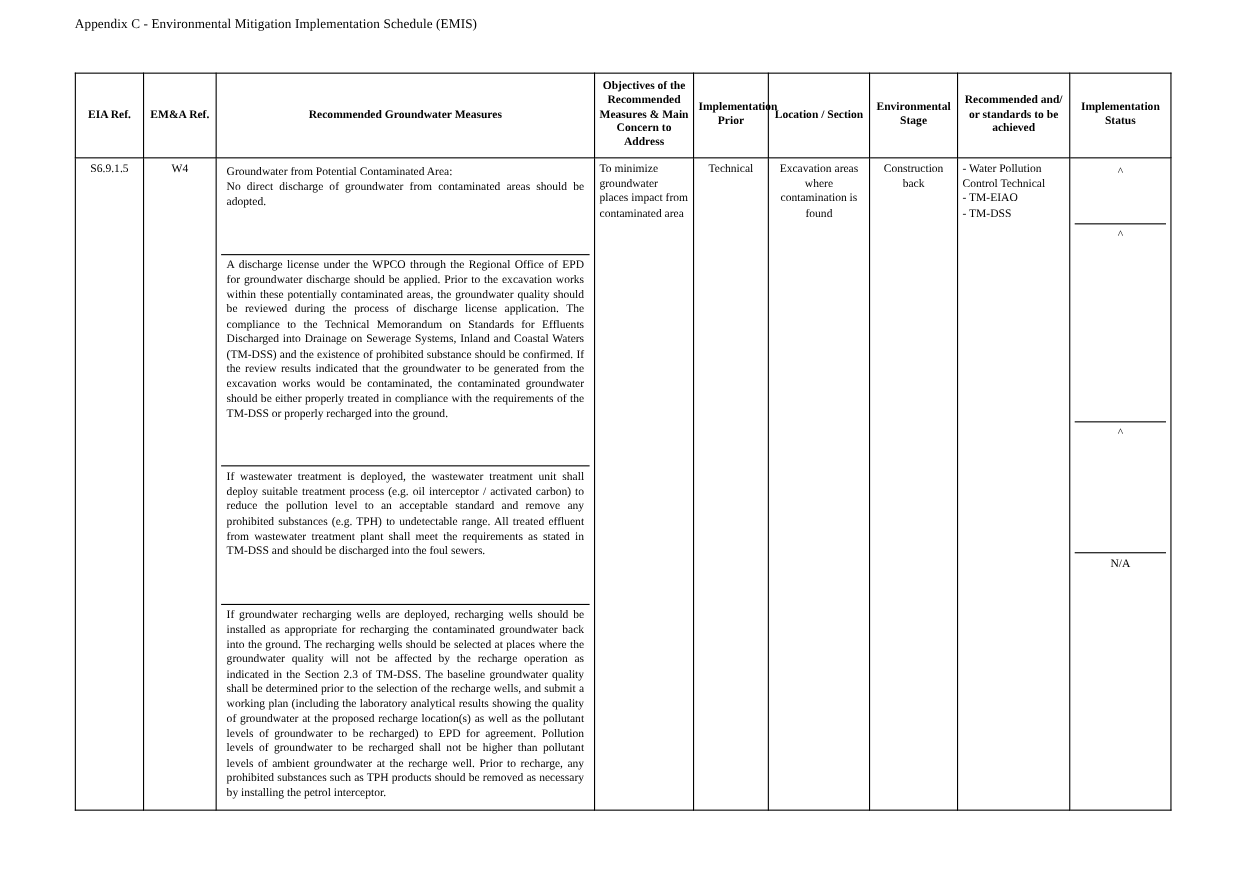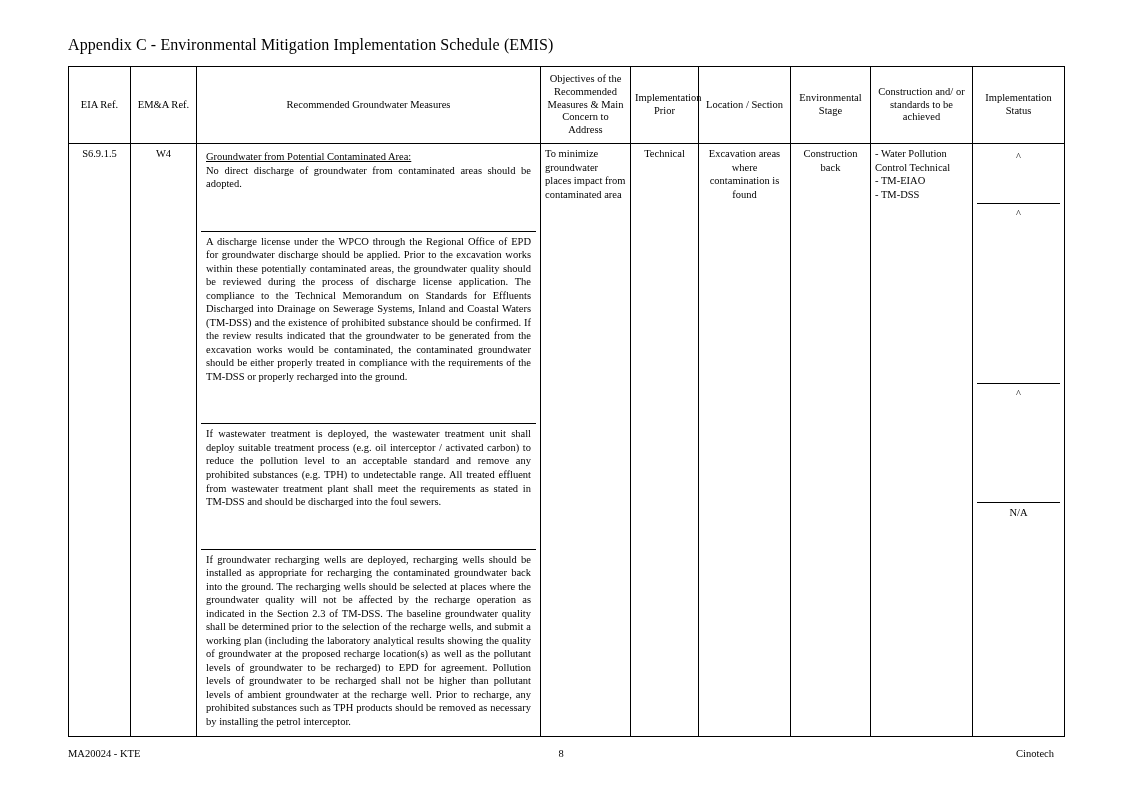--- a/index.html
+++ b/index.html
@@ -16,22 +16,22 @@
     overflow: hidden;
   }
   .page {
     position: absolute;
     inset: 0;
     padding: 0;
   }
   .header-note {
     position: absolute;
     left: 68px;
-    top: 36px;
-    font-size: 16px;
+    top: 14px;
+    font-size: 12px;
     letter-spacing: 0.1px;
   }
   .table-wrap {
     position: absolute;
     left: 68px;
     top: 66px;
     width: 986px;
   }
   table.emis {
     border-collapse: collapse;
@@ -41,21 +41,21 @@
   table.emis th, table.emis td {
     border: 1px solid #000000;
     vertical-align: top;
     padding: 3px 4px;
     font-size: 10.5px;
     line-height: 1.29;
   }
   table.emis thead th {
     text-align: center;
     vertical-align: middle;
-    font-weight: normal;
+    font-weight: bold;
     padding: 6px 4px;
     line-height: 1.22;
   }
   col.c1 { width: 62px; }
   col.c2 { width: 66px; }
   col.c3 { width: 344px; }
   col.c4 { width: 90px; }
   col.c5 { width: 68px; }
   col.c6 { width: 92px; }
   col.c7 { width: 80px; }
@@ -71,21 +71,20 @@
   }
   .measure-block {
     border-bottom: 1px solid #000000;
     padding: 3px 5px 4px 5px;
     text-align: justify;
   }
   .measure-block:last-child {
     border-bottom: none;
   }
   .measure-title {
-    text-decoration: underline;
   }
   .status-cell {
     padding: 0;
     border: 1px solid #000;
   }
   .status-block {
     border-bottom: 1px solid #000000;
     text-align: center;
     padding: 3px 4px;
   }
@@ -136,21 +135,21 @@
       </colgroup>
       <thead>
         <tr>
           <th>EIA Ref.</th>
           <th>EM&amp;A Ref.</th>
           <th>Recommended Groundwater Measures</th>
           <th>Objectives of the Recommended Measures &amp; Main Concern to Address</th>
           <th>Implementation Prior</th>
           <th>Location / Section</th>
           <th>Environmental Stage</th>
-          <th>Construction and/ or standards to be achieved</th>
+          <th>Recommended and/ or standards to be achieved</th>
           <th>Implementation Status</th>
         </tr>
       </thead>
       <tbody>
         <tr>
           <td class="cell-center">S6.9.1.5</td>
           <td class="cell-center">W4</td>
 
           <td class="measures-cell">
             <div class="measure-block">
@@ -198,19 +197,14 @@
             <div class="status-block">
               <span>N/A</span>
               <div class="spacer-tall-4"></div>
             </div>
           </td>
         </tr>
       </tbody>
     </table>
   </div>
 
-  <div class="footer">
-    <span>MA20024 - KTE</span>
-    <span class="center">8</span>
-    <span>Cinotech</span>
-  </div>
 
 </div>
 
 </body></html>

